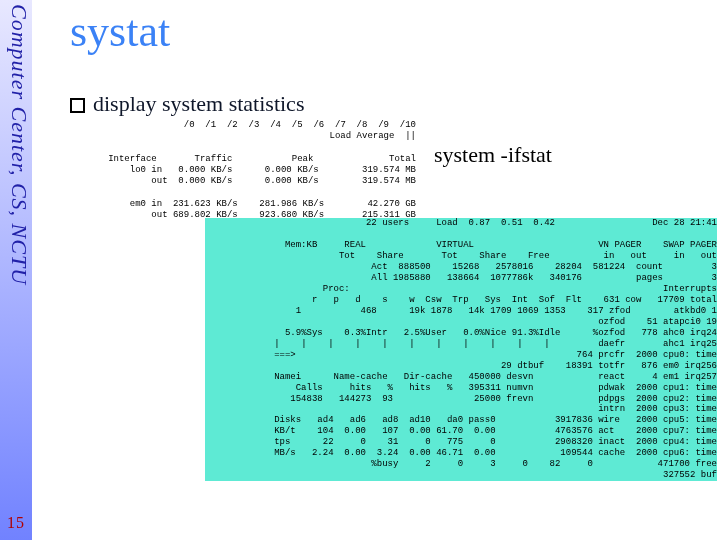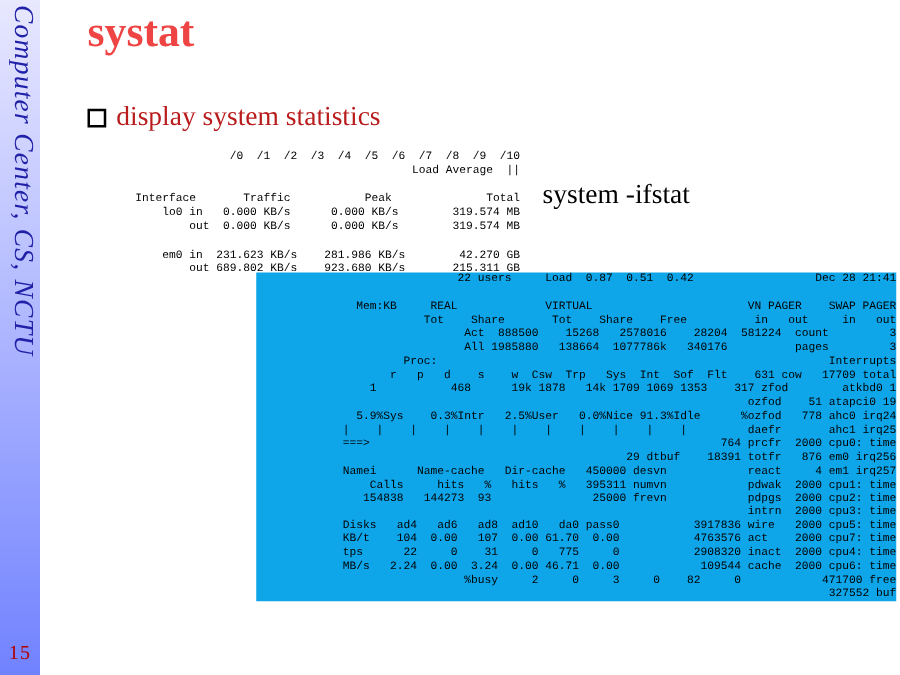--- a/index.html
+++ b/index.html
@@ -36,28 +36,28 @@
     color: #b00000;
     writing-mode: horizontal-tb;
   }
   .slide {
     position: absolute;
     left: 40px; top: 0;
     width: 676px; height: 540px;
   }
   h1.title {
     margin: 6px 0 0 30px;
-    font-weight: bold;
-    font-size: 35px;
-    color: #ef4444;
+    font-weight: normal;
+    font-size: 44px;
+    color: #3b82f6;
   }
   .bul-row {
     margin: 34px 0 0 30px;
     font-size: 22px;
-    color: #b91c1c;
+    color: #0f172a;
   }
   .qmark {
     font-family: Arial, sans-serif;
     display: inline-block;
     width: 15px; height: 15px;
     border: 2px solid #000;
     margin-right: 8px;
     box-sizing: border-box;
     vertical-align: -2px;
   }
@@ -73,21 +73,21 @@
   }
   .ifstat-label {
     position: absolute;
     left: 394px; top: 142px;
     font-size: 22px;
   }
   .vmstat-box {
     position: absolute;
     left: 165px; top: 218px;
     width: 512px;
-    background: #0ea5e9;
+    background: #5eead4;
     font-size: 9px;
     line-height: 1.22;
     white-space: pre;
   }
   .vmstat-label {
     position: absolute;
     left: 30px; top: 310px;
     font-size: 22px;
   }
 </style>

